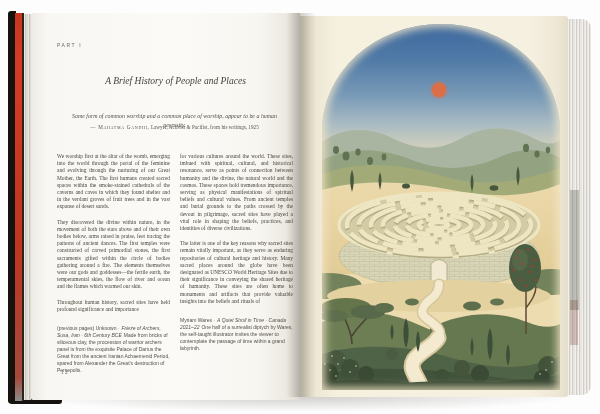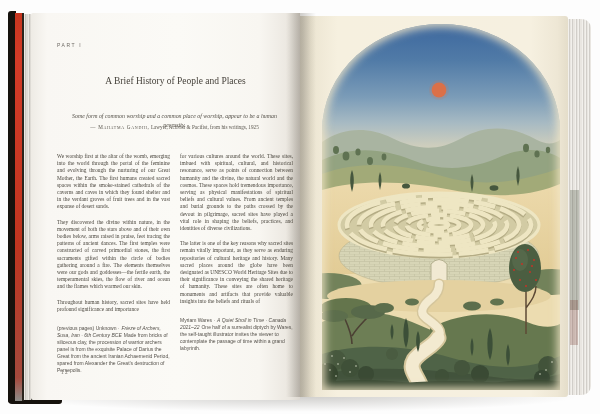--- a/index.html
+++ b/index.html
@@ -33,21 +33,21 @@
     border-radius:0 3px 3px 0;}
   .gutter{position:absolute;left:286px;top:13px;width:30px;height:384px;pointer-events:none;
     background:linear-gradient(90deg,rgba(0,0,0,0) 0,rgba(95,88,74,.30) 45%,rgba(70,64,52,.22) 56%,rgba(0,0,0,0) 100%);}
 
   
   .part-label{position:absolute;left:26px;top:29px;font-size:5px;letter-spacing:1.6px;
     color:#6e6a64;font-family:"Liberation Sans",sans-serif;}
   .chapter-title{position:absolute;left:0;right:4px;top:37px;text-align:center;
     font-variant:small-caps;font-size:17.5px;letter-spacing:2.6px;color:var(--ink,#3a362f);font-weight:400;}
   .chapter-subtitle{position:absolute;left:0;right:4px;top:63px;text-align:center;
-    font-size:9.5px;color:#46423b;padding-left:24px;}
+    font-style:italic;font-size:9.5px;color:#46423b;padding-left:24px;}
   .epigraph{position:absolute;left:30px;right:12px;top:99px;text-align:center;
     font-style:italic;font-size:5.9px;color:#534f47;line-height:1.45;}
   .epigraph-attr{position:absolute;left:30px;right:12px;top:111px;text-align:center;
     font-size:5.2px;color:#5a564e;}
   .epigraph-attr .attr-name{font-variant:small-caps;letter-spacing:.7px;}
   .text-columns{position:absolute;left:26px;right:7px;top:140px;display:flex;gap:10px;}
   .col{flex:1;}
   .col p{margin:0 0 8px 0;font-size:5.4px;line-height:7.2px;text-align:justify;
     color:#49453d;hyphens:none;}
   .caption{margin-top:12px;font-family:"Liberation Sans",sans-serif;

